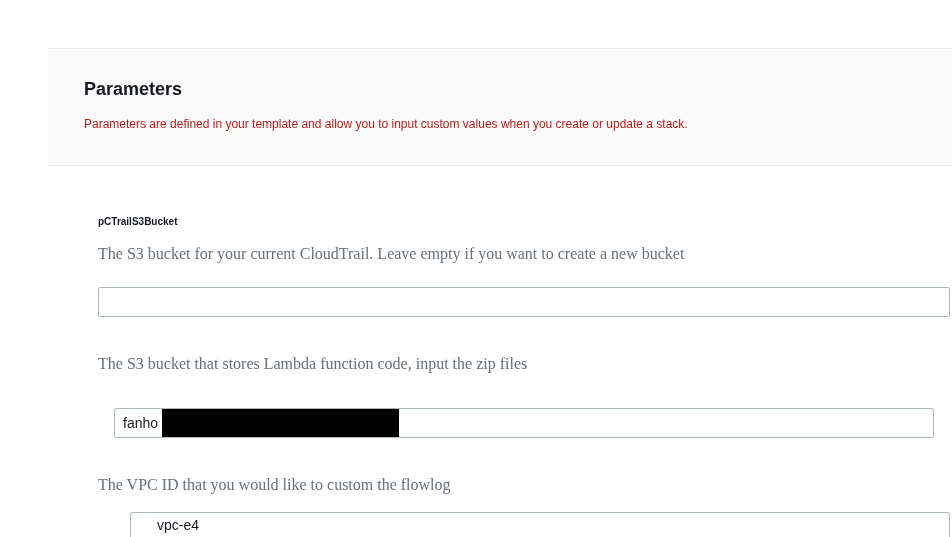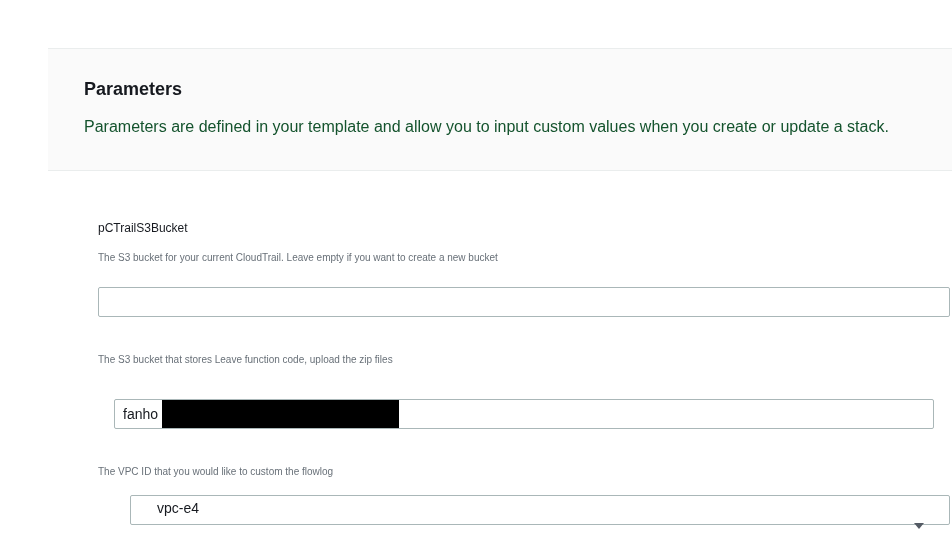--- a/index.html
+++ b/index.html
@@ -20,41 +20,42 @@
       border-bottom: 1px solid #eaeded;
       padding: 14px 20px 16px 20px;
     }
     .header-title {
       font-size: 18px;
       font-weight: 700;
       color: #16191f;
       margin-bottom: 6px;
     }
     .header-description {
-      font-size: 16px;
-      color: #14532d;
+      font-size: 12px;
+      color: #b91c1c;
       line-height: 1.4;
     }
     .params-container {
       padding: 18px 18px 10px 18px;
     }
     .param-group {
       margin-bottom: 20px;
     }
     .param-label {
-      font-size: 12px;
-      font-weight: 400;
+      font-size: 10px;
+      font-weight: 700;
       color: #16191f;
       margin-bottom: 3px;
     }
     .param-description {
-      font-size: 10px;
+      font-size: 16px;
       color: #687078;
       margin-bottom: 6px;
       line-height: 1.4;
+      font-family: Liberation Serif, serif;
     }
     .param-input {
       width: 100%;
       height: 30px;
       padding: 4px 8px;
       font-size: 14px;
       color: #16191f;
       background: #ffffff;
       border: 1px solid #aab7b8;
       border-radius: 2px;
@@ -112,21 +113,21 @@
 <div class="params-container">
 
   <div class="param-group">
     <div class="param-label">pCTrailS3Bucket</div>
     <div class="param-description">The S3 bucket for your current CloudTrail. Leave empty if you want to create a new bucket</div>
     <input type="text" class="param-input" value="" style="">
   </div>
 
 
   <div class="param-group">
-    <div class="param-description">The S3 bucket that stores Leave function code, upload the zip files</div>
+    <div class="param-description">The S3 bucket that stores Lambda function code, input the zip files</div>
     <div class="input-wrap">
       <input type="text" class="param-input" value="fanho" style="">
       <div class="redact" style="left:48px; width:237px;"></div>
     </div>
   </div>
 
 
   <div class="param-group" style="margin-bottom:10px;">
     <div class="param-description">The VPC ID that you would like to custom the flowlog</div>
     <div class="select-wrap">

